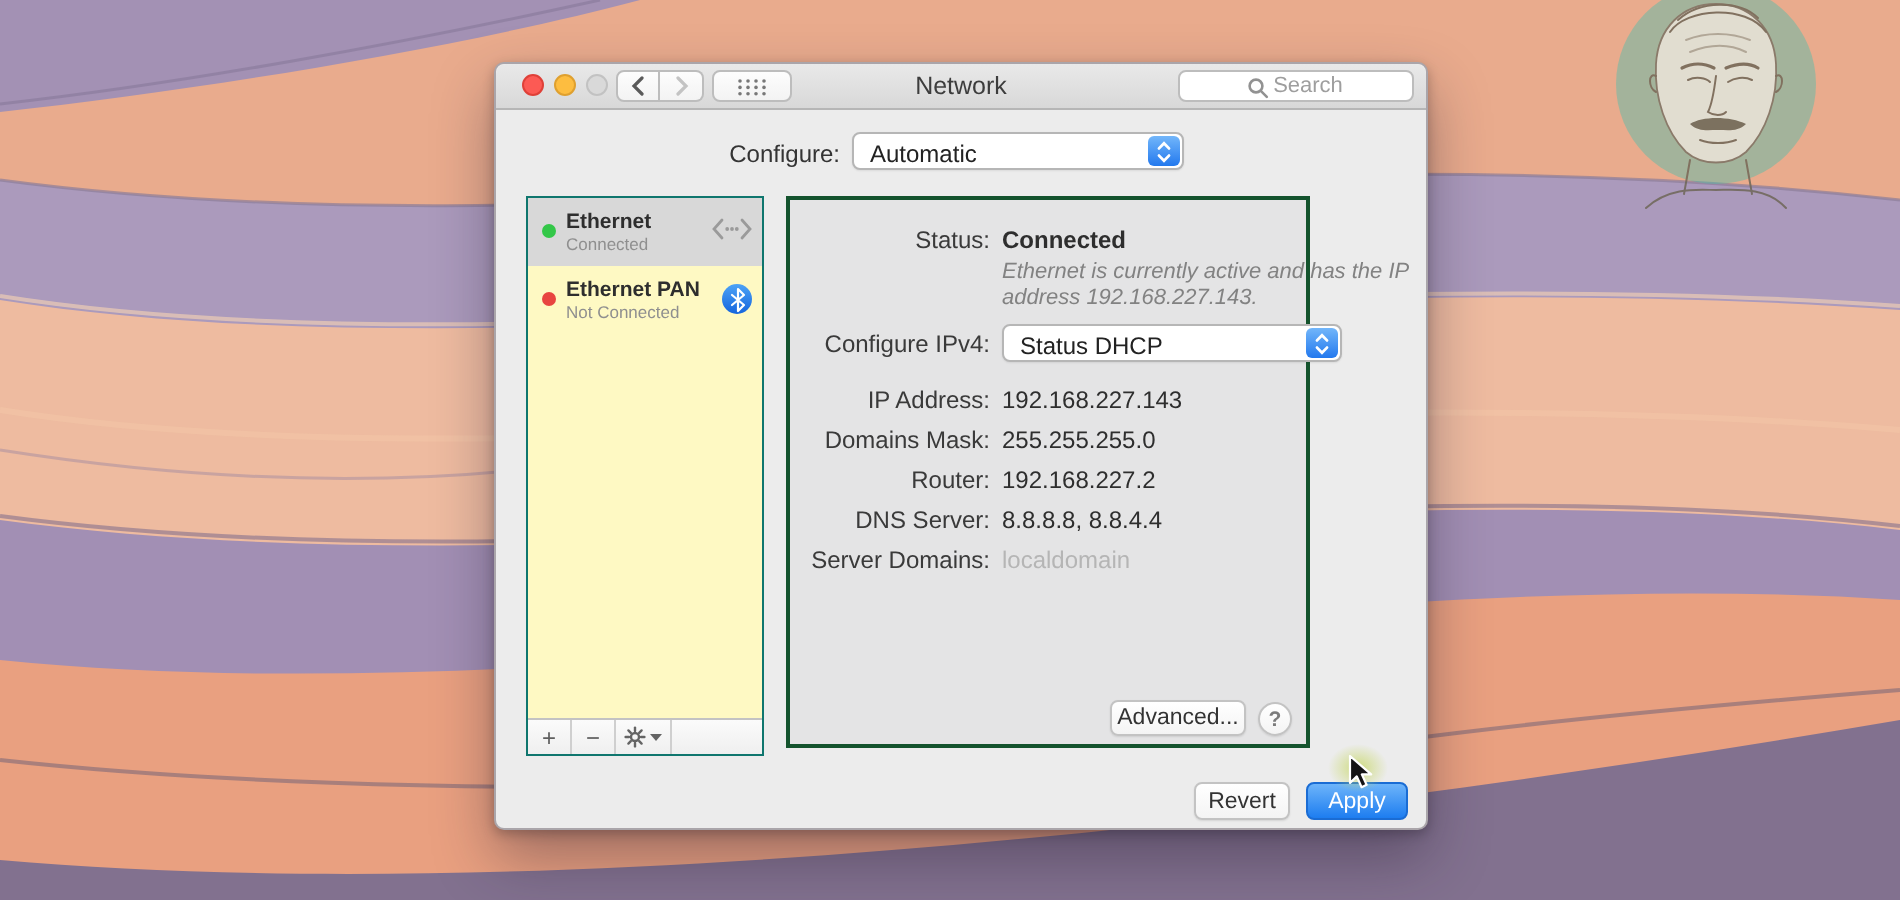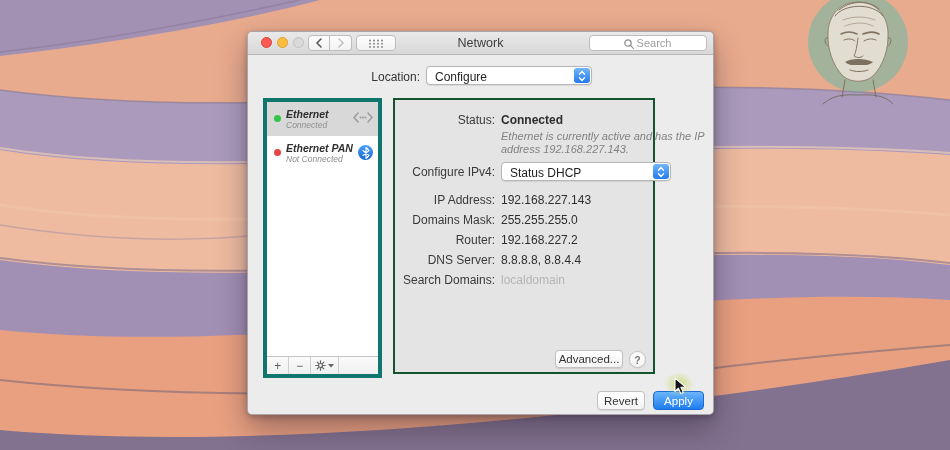--- a/index.html
+++ b/index.html
@@ -38,22 +38,22 @@
   
   .loc-label{position:absolute;left:0;top:38px;width:172px;text-align:right;font-size:12px;color:#343434;}
   .popup{position:absolute;background:#fff;border:1px solid #b6b6b6;border-radius:4px;
          font-size:12px;color:#222;box-sizing:border-box;box-shadow:0 .5px 1px rgba(0,0,0,.08);}
   .popup .ptext{position:absolute;left:8px;top:2.5px;white-space:nowrap;}
   .stepper{position:absolute;right:1px;top:1px;bottom:1px;width:16px;border-radius:3px;
            background:linear-gradient(#72b6fa,#2379ee);display:flex;align-items:center;justify-content:center;}
   .popup.loc{left:178px;top:34px;width:166px;height:19px;}
 
   
-  .sidebar{position:absolute;left:15px;top:66px;width:119px;height:280px;background:#ffffff;
-           border:4px solid #0f766e;box-sizing:border-box;font-style:italic;}
+  .sidebar{position:absolute;left:15px;top:66px;width:119px;height:280px;background:#fef9c3;
+           border:1px solid #0f766e;box-sizing:border-box;}
   .svc{position:relative;height:34px;}
   .svc.selected{background:#d8d8d8;}
   .svc .dot{position:absolute;left:7px;top:13px;width:7px;height:7px;border-radius:50%;}
   .svc .nm{position:absolute;left:19px;top:6px;font-size:10.5px;font-weight:bold;color:#2e2e2e;white-space:nowrap;}
   .svc .st{position:absolute;left:19px;top:18px;font-size:8.5px;color:#8f8f8f;white-space:nowrap;}
   .svc .icn{position:absolute;right:4px;top:9px;}
   .btbadge{position:absolute;right:5px;top:9px;width:15px;height:15px;border-radius:50%;
            background:linear-gradient(#4da3f6,#1565dd);display:flex;align-items:center;justify-content:center;}
   .listbar{position:absolute;left:0;right:0;bottom:0;height:17px;border-top:1px solid #c3c3c3;
            background:linear-gradient(#fbfbfb,#efefef);display:flex;align-items:stretch;}
@@ -174,23 +174,23 @@
       <div class="title">Network</div>
       <div class="searchfield">
         <svg width="12" height="12" viewBox="0 0 12 12">
           <circle cx="5" cy="5" r="3.2" stroke="#929292" stroke-width="1.3" fill="none"></circle>
           <path d="M7.4 7.4 L10.4 10.4" stroke="#929292" stroke-width="1.3" stroke-linecap="round"></path>
         </svg>
         <input value="" placeholder="Search" style="">
       </div>
     </div>
 
-    <div class="loc-label">Location:</div>
+    <div class="loc-label">Configure:</div>
     <div class="popup loc">
-      <span class="ptext">Configure</span>
+      <span class="ptext">Automatic</span>
       <span class="stepper">
         <svg width="8" height="12" viewBox="0 0 8 12">
           <path d="M1.5 4.2 L4 1.6 L6.5 4.2" stroke="#fff" stroke-width="1.4" fill="none" stroke-linecap="round"></path>
           <path d="M1.5 7.8 L4 10.4 L6.5 7.8" stroke="#fff" stroke-width="1.4" fill="none" stroke-linecap="round"></path>
         </svg>
       </span>
     </div>
 
     <div class="sidebar">
       <div class="svc selected">
@@ -267,21 +267,21 @@
       </div>
       <div class="drow" style="top:133px;">
         <span class="dlabel">Router:</span>
         <span class="dvalue">192.168.227.2</span>
       </div>
       <div class="drow" style="top:153px;">
         <span class="dlabel">DNS Server:</span>
         <span class="dvalue">8.8.8.8, 8.8.4.4</span>
       </div>
       <div class="drow" style="top:173px;">
-        <span class="dlabel">Search Domains:</span>
+        <span class="dlabel">Server Domains:</span>
         <span class="dvalue dim">localdomain</span>
       </div>
 
       <div class="btn advanced">Advanced...</div>
       <div class="btn helpbtn">?</div>
     </div>
 
     <div class="btn revert">Revert</div>
     <div class="apply">Apply</div>
   </div>

